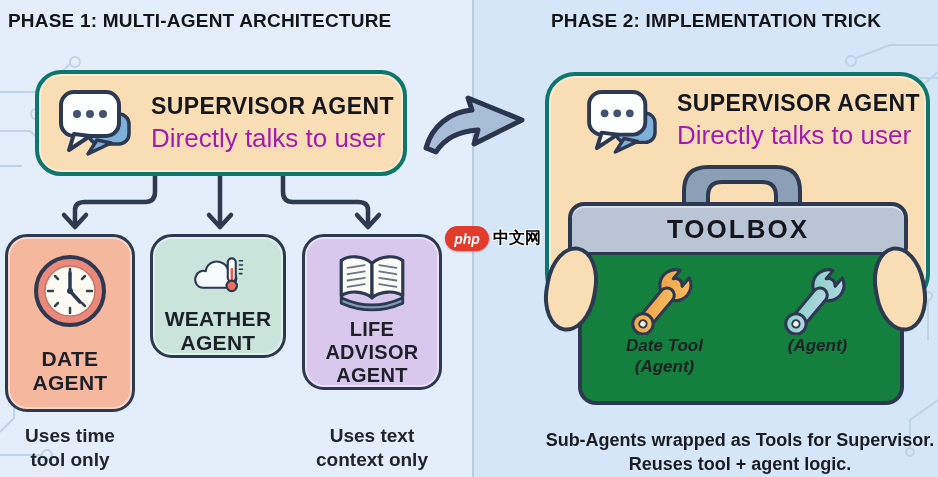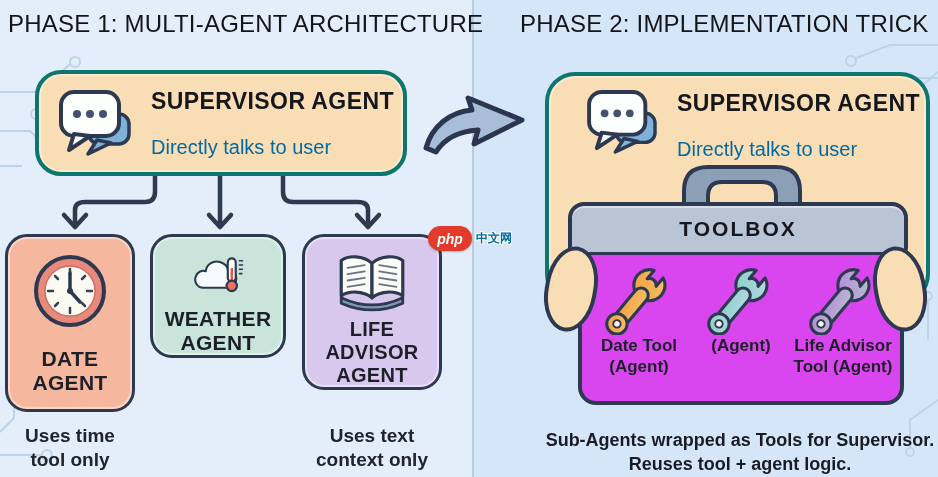--- a/index.html
+++ b/index.html
@@ -1,56 +1,56 @@
 <!DOCTYPE html>
 <html><head>
 <meta charset="utf-8">
 <style>
   html,body{margin:0;padding:0;}
   body{font-family:"Liberation Sans","DejaVu Sans",sans-serif;}
   .stage{position:relative;width:938px;height:477px;overflow:hidden;background:#e3eefa;color:#1b1d24;}
   .panel-right-bg{position:absolute;left:472px;top:0;width:466px;height:477px;background:#d4e6f7;border-left:2px solid #b7cce0;box-sizing:border-box;}
   .decor{position:absolute;left:0;top:0;width:938px;height:477px;pointer-events:none;}
-  .phase-title{position:absolute;font-weight:normal;font-size:24px;letter-spacing:.2px;color:#141519;white-space:nowrap;}
+  .phase-title{position:absolute;font-weight:bold;font-size:19px;letter-spacing:.2px;color:#141519;white-space:nowrap;}
   .t1{left:8px;top:10px;}
   .t2{left:520px;top:10px;width:392px;text-align:center;}
   .sup-box{position:absolute;border:4px solid #0f766e;border-radius:26px;box-sizing:border-box;
            box-shadow:inset 0 0 0 2px rgba(255,255,255,.4);display:flex;align-items:center;}
   .sup-left{left:35px;top:70px;width:372px;height:106px;padding-left:20px;gap:16px;}
   .sup-right{left:545px;top:72px;width:385px;height:232px;border-radius:30px;align-items:flex-start;padding:14px 0 0 38px;gap:16px;}
   .sup-text .st{font-weight:bold;font-size:23px;letter-spacing:.4px;color:#15171d;white-space:nowrap;}
-  .sup-text .ss{font-weight:500;font-size:20px;margin-top:21px;color:#0369a1;white-space:nowrap;}
+  .sup-text .ss{font-weight:500;font-size:26px;margin-top:3px;color:#a21caf;white-space:nowrap;}
   .agent-card{position:absolute;border:3.5px solid #2d3950;border-radius:22px;box-sizing:border-box;
               box-shadow:inset 0 0 0 2px rgba(255,255,255,.45);display:flex;flex-direction:column;align-items:center;padding-top:14px;}
   .card-date{left:5px;top:234px;width:130px;height:178px;}
   .card-weather{left:150px;top:234px;width:136px;height:124px;}
   .card-life{left:302px;top:234px;width:140px;height:156px;padding-top:10px;}
   .agent-label{margin-top:8px;text-align:center;font-weight:bold;font-size:21px;line-height:1.15;color:#1d2029;letter-spacing:.3px;}
   .card-life .agent-label{font-size:20px;margin-top:4px;}
   .caption{position:absolute;top:424px;width:160px;text-align:center;font-weight:600;font-size:19px;line-height:1.25;color:#20242c;}
   .cap1{left:-10px;} .cap2{left:138px;} .cap3{left:292px;}
   .arrows-svg{position:absolute;left:0;top:176px;}
   .trans-arrow{position:absolute;left:420px;top:86px;}
   .handle-svg{position:absolute;left:682px;top:165px;}
   .toolbox-lid{position:absolute;left:568px;top:202px;width:340px;height:54px;background:#b9c5d5;border:4px solid #2d3950;
                border-radius:16px 16px 8px 8px;box-sizing:border-box;display:flex;align-items:center;justify-content:center;
                box-shadow:inset 0 2px 0 rgba(255,255,255,.45);}
-  .toolbox-label{font-weight:bold;font-size:21px;letter-spacing:2px;color:#15171d;}
+  .toolbox-label{font-weight:bold;font-size:26px;letter-spacing:2px;color:#15171d;}
   .toolbox-body{position:absolute;left:578px;top:255px;width:326px;height:150px;background:#eaeff7;border:4px solid #2d3950;border-top:none;
                 border-radius:0 0 18px 18px;box-sizing:border-box;display:flex;justify-content:space-between;padding:6px 6px 0 6px;}
   .tool-col{flex:1;display:flex;flex-direction:column;align-items:center;}
   .tool-label{text-align:center;font-weight:600;font-size:17px;line-height:1.25;color:#1d2027;margin-top:0px;white-space:nowrap;}
   .thumb{position:absolute;width:52px;height:86px;background:#f9ddb6;border:4px solid #2d3950;border-radius:26px/40px;box-sizing:border-box;}
   .thumb-l{left:545px;top:246px;transform:rotate(10deg);}
   .thumb-r{left:874px;top:246px;transform:rotate(-10deg);}
   .caption-right{position:absolute;left:542px;top:428px;width:396px;text-align:center;font-weight:700;font-size:18px;line-height:1.35;color:#191c24;}
   .watermark{position:absolute;left:428px;top:226px;display:flex;align-items:center;gap:4px;z-index:30;}
   .wm-badge{width:44px;height:25px;border-radius:13px;background:#e23b2c;color:#fff;font-weight:bold;font-style:italic;font-size:14px;
             display:flex;align-items:center;justify-content:center;box-shadow:0 1px 2px rgba(0,0,0,.25);}
-  .wm-text{font-weight:bold;font-size:12px;color:#0369a1;
+  .wm-text{font-weight:bold;font-size:16px;color:#000000;
            text-shadow:-1px -1px 0 #fff,1px -1px 0 #fff,-1px 1px 0 #fff,1px 1px 0 #fff;}
 </style>
 </head>
 <body>
 
 <div class="stage" style="background: rgb(227, 238, 250);">
 
   <div class="panel-right-bg" style="background: rgb(212, 230, 247);"></div>
 
   <svg class="decor" viewBox="0 0 938 477" fill="none" stroke="#bdd3e8" stroke-width="2">
@@ -210,21 +210,21 @@
 
   <svg class="handle-svg" width="120" height="42" viewBox="0 0 120 42">
     <path fill-rule="evenodd" fill="#8ba0b7" stroke="#2d3950" stroke-width="4" d="M2,26 Q2,2 26,2 L94,2 Q118,2 118,26 L118,60 L2,60 Z
              M26,31 Q26,17 40,17 L80,17 Q94,17 94,31 L94,60 L26,60 Z" style="fill: rgb(139, 160, 183);"></path>
   </svg>
 
   <div class="toolbox-lid" style="background: rgb(185, 197, 213);">
     <div class="toolbox-label">TOOLBOX</div>
   </div>
 
-  <div class="toolbox-body" style="background: #d946ef;">
+  <div class="toolbox-body" style="background: #15803d; font-style: italic;">
     <div class="tool-col">
       <svg width="68" height="74" viewBox="0 0 70 76">
         <defs>
             <linearGradient id="wg1" x1="1" y1="0" x2="0" y2="1">
           <stop offset="0" stop-color="#f7c269"></stop>
               <stop offset="1" stop-color="#ee9d3f"></stop>
             </linearGradient>
           </defs>
         <g transform="translate(38,34) rotate(40)" stroke="#2d3950" stroke-width="3.2" stroke-linejoin="round">
           <path d="M -6,-26.8 A 16 16 0 1 0 6,-26.8 L 6,-15.6 A 7 7 0 0 0 -6,-15.6 Z" fill="url(#wg1)"></path>
@@ -250,48 +250,28 @@
           <path d="M -6,-26.8 A 16 16 0 1 0 6,-26.8 L 6,-15.6 A 7 7 0 0 0 -6,-15.6 Z" fill="url(#wg2)"></path>
           <rect x="-7.5" y="-6" width="15" height="44" rx="7.5" fill="url(#wg2)"></rect>
           <circle cx="0" cy="40" r="10.5" fill="url(#wg2)"></circle>
           <circle cx="0" cy="40" r="3.8" fill="#f7f3ea" stroke-width="2"></circle>
         </g>
       </svg>
       <div class="tool-label">
         <div>(Agent)</div>
       </div>
     </div>
-    <div class="tool-col">
-      <svg width="68" height="74" viewBox="0 0 70 76">
-        <defs>
-            <linearGradient id="wg3" x1="1" y1="0" x2="0" y2="1">
-          <stop offset="0" stop-color="#b9c2cf"></stop>
-              <stop offset="1" stop-color="#b284d8"></stop>
-            </linearGradient>
-          </defs>
-        <g transform="translate(38,34) rotate(40)" stroke="#2d3950" stroke-width="3.2" stroke-linejoin="round">
-          <path d="M -6,-26.8 A 16 16 0 1 0 6,-26.8 L 6,-15.6 A 7 7 0 0 0 -6,-15.6 Z" fill="url(#wg3)"></path>
-          <rect x="-7.5" y="-6" width="15" height="44" rx="7.5" fill="url(#wg3)"></rect>
-          <circle cx="0" cy="40" r="10.5" fill="url(#wg3)"></circle>
-          <circle cx="0" cy="40" r="3.8" fill="#f7f3ea" stroke-width="2"></circle>
-        </g>
-      </svg>
-      <div class="tool-label">
-        <div>Life Advisor</div>
-        <div>Tool (Agent)</div>
-      </div>
-    </div>
   </div>
 
   <div class="thumb thumb-l" style="background: rgb(249, 222, 181);"></div>
   <div class="thumb thumb-r" style="background: rgb(249, 222, 181);"></div>
 
   <div class="caption-right">
     <div>Sub-Agents wrapped as Tools for Supervisor.</div>
     <div>Reuses tool + agent logic.</div>
   </div>
 
   <div class="watermark">
-    <div class="wm-badge" style="background: rgb(226, 59, 44);">php</div>
+    <div class="wm-badge" style="background: rgb(226, 59, 44); margin-left: 17px;">php</div>
     <div class="wm-text">中文网</div>
   </div>
 
 </div>
 
 </body></html>

